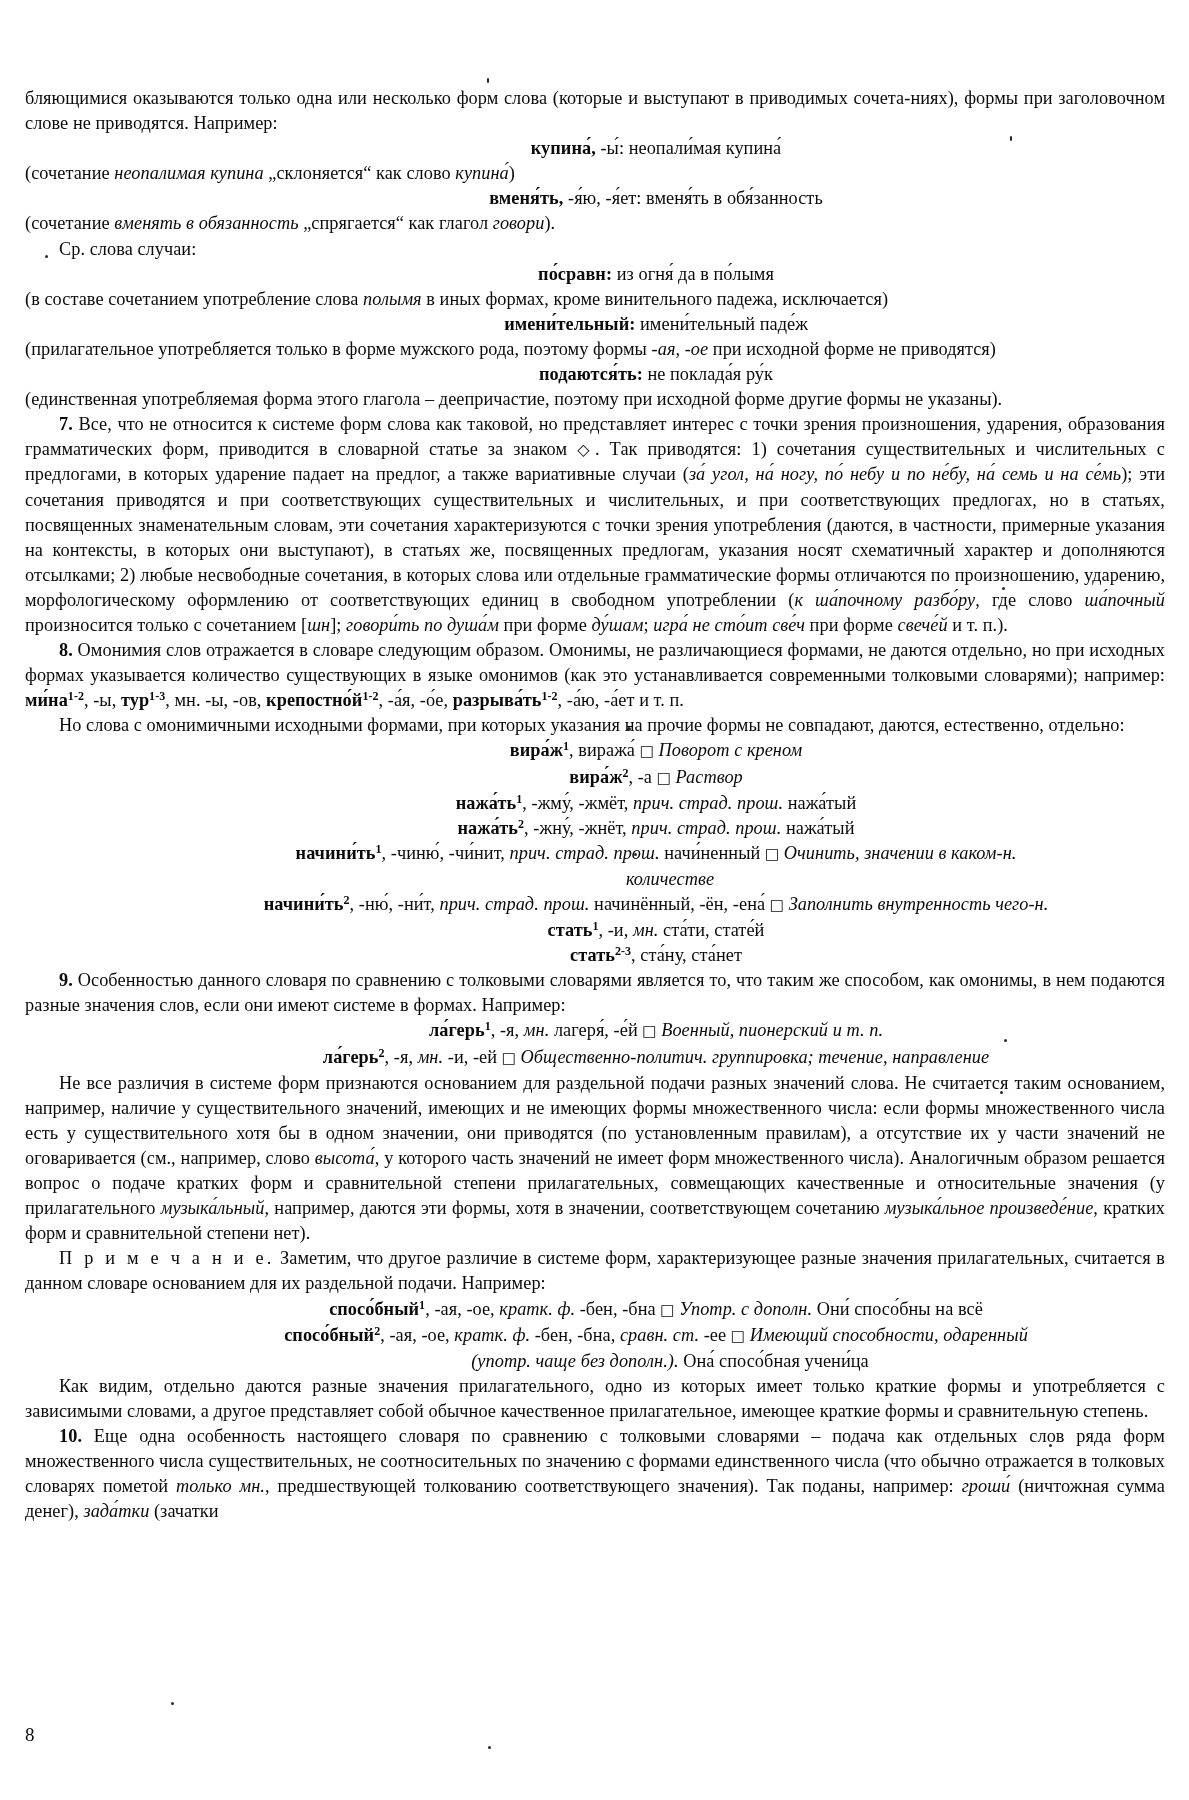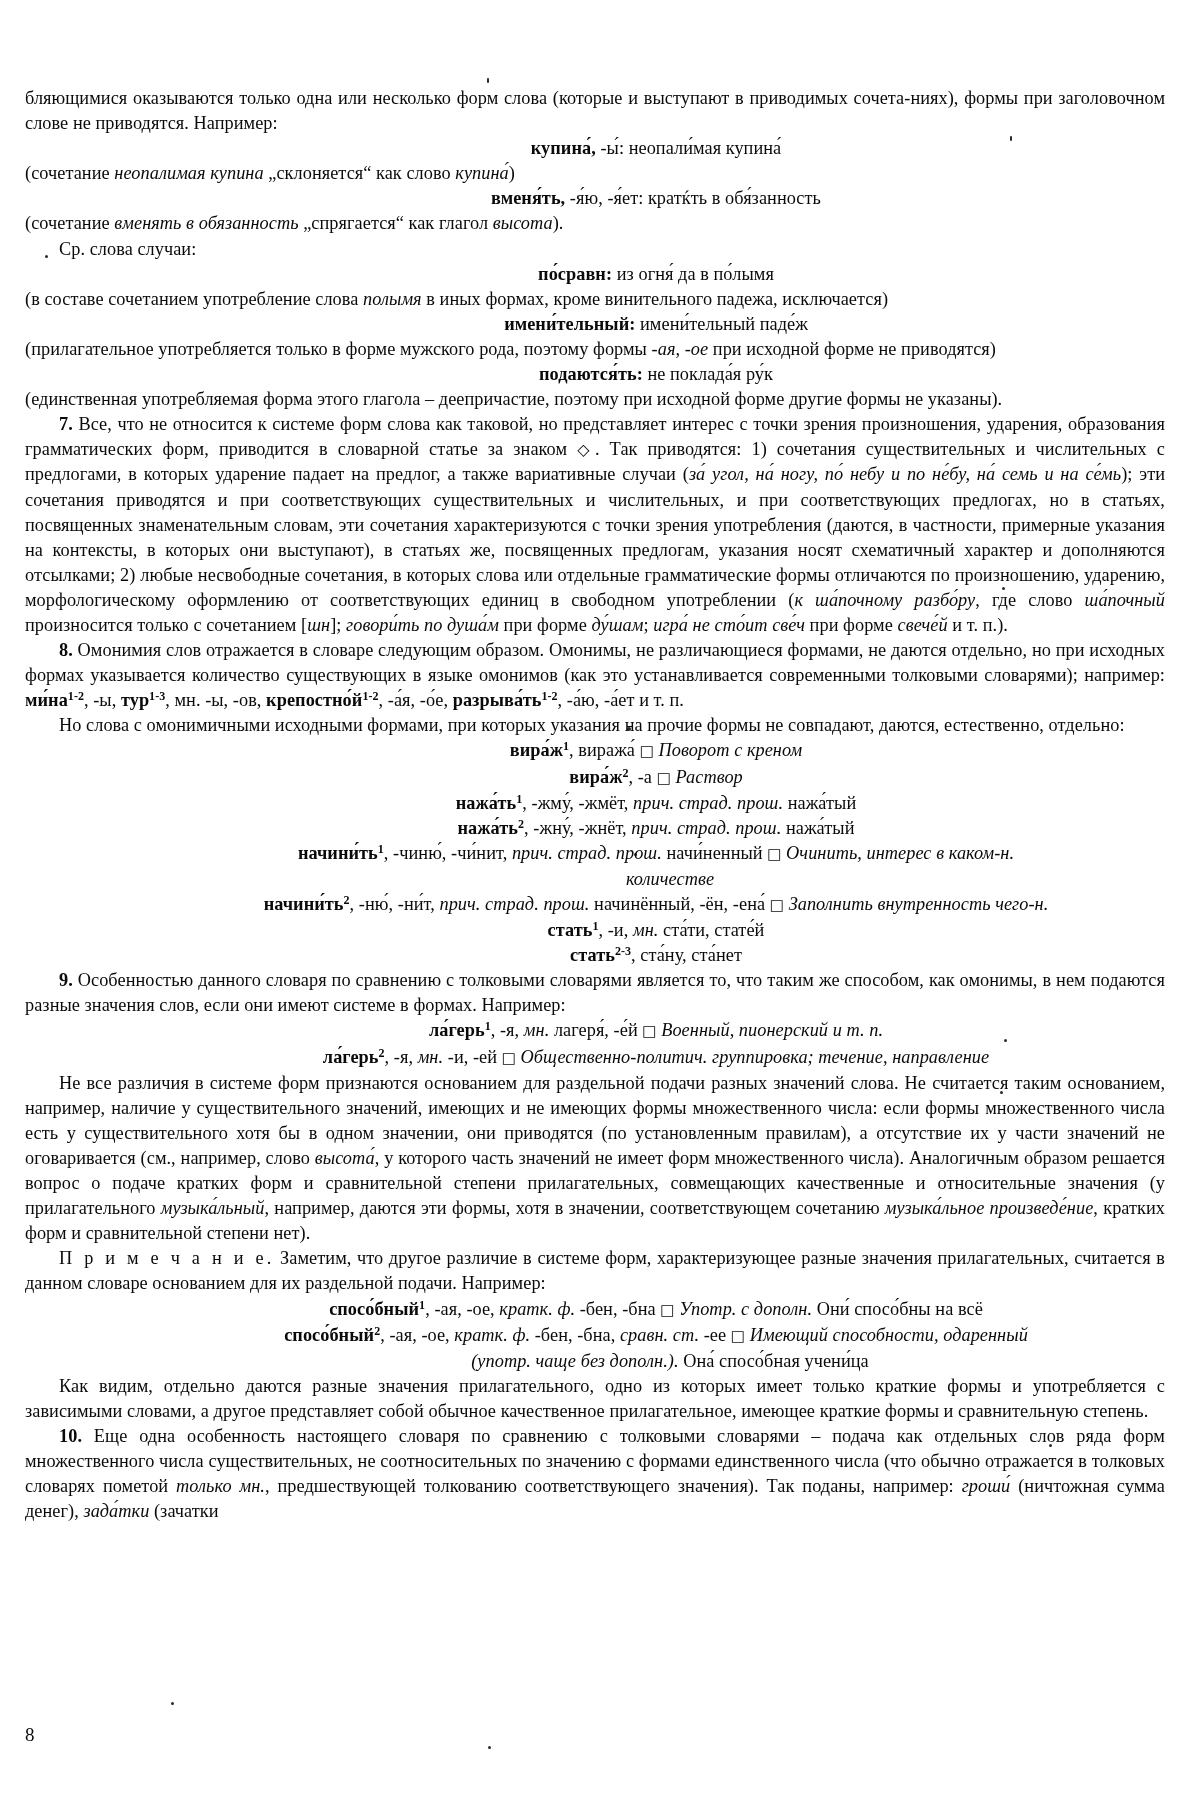--- a/index.html
+++ b/index.html
@@ -83,22 +83,22 @@
   <div class="speck" style="left:171px; top:1694px; width:3px; height:3px;"></div>
   <div class="speck" style="left:488px; top:1738px; width:3px; height:3px;"></div>
 
   <div class="col">
 
     <p class="noind"><span>бляющимися оказываются только одна или несколько форм слова (которые и выступают в приводимых сочета-ниях), формы при заголовочном слове не приводятся. Например:</span></p>
 
     <p class="hw"><b>купина́,</b><span> -ы́: неопали́мая купина́</span></p>
     <p class="noind"><span>(сочетание </span><i>неопалимая купина</i><span> „склоняется“ как слово </span><i>купина́</i><span>)</span></p>
 
-    <p class="hw"><b>вменя́ть,</b><span> -я́ю, -я́ет: кратќть в обя́занность</span></p>
-    <p class="noind"><span>(сочетание </span><i>вменять в обязанность</i><span> „спрягается“ как глагол </span><i>высота</i><span>).</span></p>
+    <p class="hw"><b>вменя́ть,</b><span> -я́ю, -я́ет: вменя́ть в обя́занность</span></p>
+    <p class="noind"><span>(сочетание </span><i>вменять в обязанность</i><span> „спрягается“ как глагол </span><i>говори</i><span>).</span></p>
 
     <p class="ind"><span>Ср. слова случаи:</span></p>
 
     <p class="hw"><b>по́сравн:</b><span> из огня́ да в по́лымя</span></p>
     <p class="noind"><span>(в составе сочетанием употребление слова </span><i>полымя</i><span> в иных формах, кроме винительного падежа, исключается)</span></p>
 
     <p class="hw"><b>имени́тельный:</b><span> имени́тельный паде́ж</span></p>
     <p class="noind"><span>(прилагательное употребляется только в форме мужского рода, поэтому формы </span><i>-ая, -ое</i><span> при исходной форме не приводятся)</span></p>
 
     <p class="hw"><b>подаются́ть:</b><span> не поклада́я ру́к</span></p>
@@ -111,21 +111,21 @@
     <p class="ind"><span>Но слова с омонимичными исходными формами, при которых указания на прочие формы не совпадают, даются, естественно, отдельно:</span></p>
 
     <p class="hw"><b>вира́ж</b><sup>1</sup><span>, виража́ </span><span class="sym">□</span><i> Поворот с креном</i></p>
 
     <p class="hw"><b>вира́ж</b><sup>2</sup><span>, -а </span><span class="sym">□</span><i> Раствор</i></p>
 
     <p class="hw"><b>нажа́ть</b><sup>1</sup><span>, -жму́, -жмёт, </span><i>прич. страд. прош.</i><span> нажа́тый</span></p>
 
     <p class="hw"><b>нажа́ть</b><sup>2</sup><span>, -жну́, -жнёт, </span><i>прич. страд. прош.</i><span> нажа́тый</span></p>
 
-    <p class="hw"><b>начини́ть</b><sup>1</sup><span>, -чиню́, -чи́нит, </span><i>прич. страд. прош.</i><span> начи́ненный </span><span class="sym">□</span><i> Очинить, интерес в каком-н.</i></p>
+    <p class="hw"><b>начини́ть</b><sup>1</sup><span>, -чиню́, -чи́нит, </span><i>прич. страд. прош.</i><span> начи́ненный </span><span class="sym">□</span><i> Очинить, значении в каком-н.</i></p>
     <p class="hw cont"><i>количестве</i></p>
 
     <p class="hw"><b>начини́ть</b><sup>2</sup><span>, -ню́, -ни́т, </span><i>прич. страд. прош.</i><span> начинённый, -ён, -ена́ </span><span class="sym">□</span><i> Заполнить внутренность чего-н.</i></p>
 
     <p class="hw"><b>стать</b><sup>1</sup><span>, -и, </span><i>мн.</i><span> ста́ти, стате́й</span></p>
 
     <p class="hw"><b>стать</b><sup>2-3</sup><span>, ста́ну, ста́нет</span></p>
 
     <p class="ind"><b>9.</b><span> Особенностью данного словаря по сравнению с толковыми словарями является то, что таким же способом, как омонимы, в нем подаются разные значения слов, если они имеют системе в формах. Например:</span></p>
 

